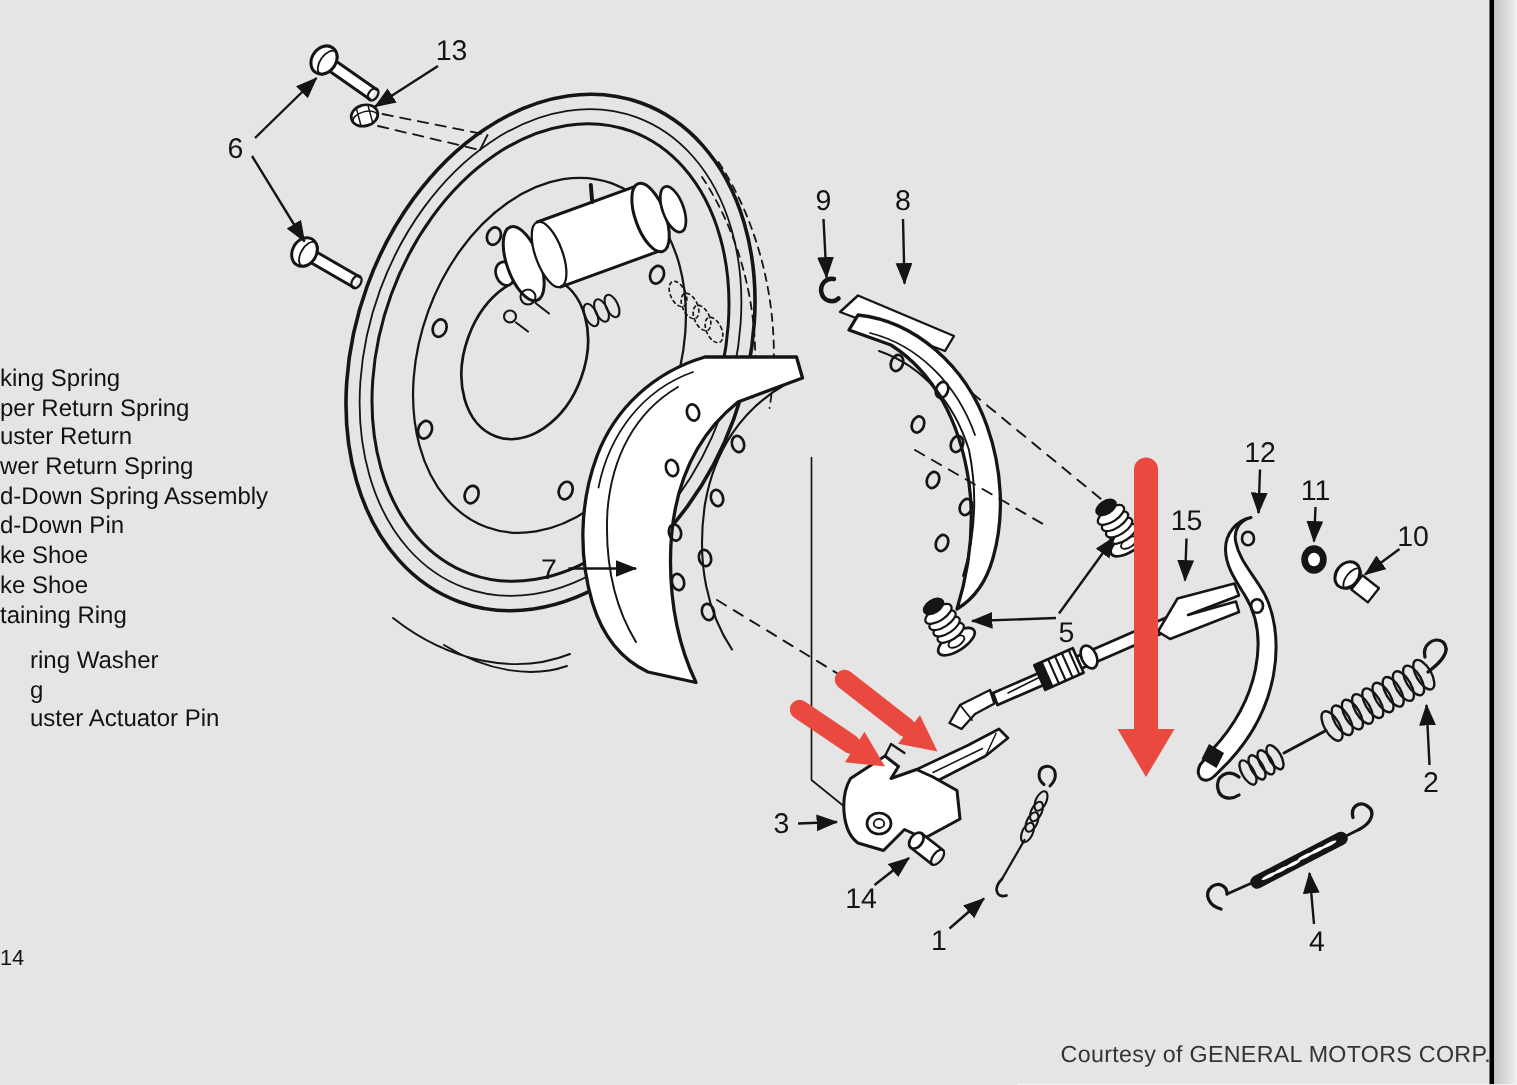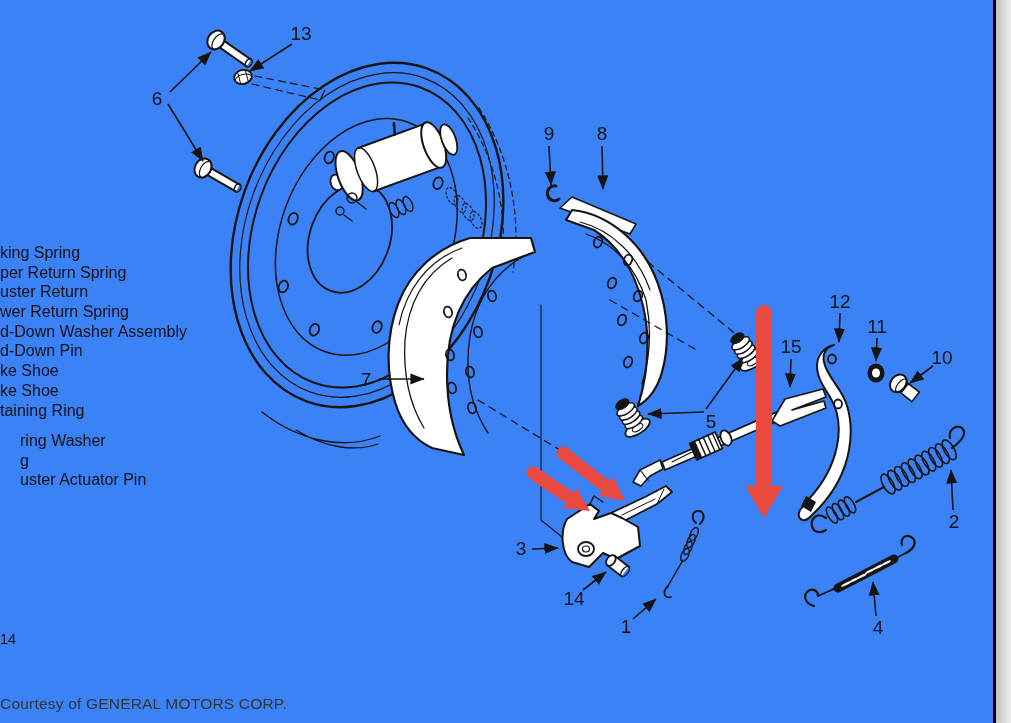--- a/index.html
+++ b/index.html
@@ -1,23 +1,23 @@
 <!DOCTYPE html>
 <html><head>
 <meta charset="utf-8">
 <style>
   html,body{margin:0;padding:0;background:#ffffff;}
-  .page{position:relative;width:1011px;height:723px;background:#3b82f6;overflow:hidden;
+  .page{position:relative;width:1011px;height:723px;background:#e5e5e5;overflow:hidden;
         font-family:"Liberation Sans","DejaVu Sans",sans-serif;color:#111;}
   .diagram-svg{position:absolute;left:0;top:0;}
   .parts-list{position:absolute;left:0;top:243px;font-size:16px;line-height:19.7px;color:#121212;white-space:nowrap;}
   .parts-list.group2{top:431px;padding-left:20px;}
   .parts-list div{height:19.7px;}
   .page-num{position:absolute;left:0px;top:631px;font-size:14.5px;color:#121212;}
-  .caption{position:absolute;left:0;top:695px;width:994px;text-align:left;font-size:15.5px;
+  .caption{position:absolute;left:0;top:695px;width:994px;text-align:right;font-size:15.5px;
            letter-spacing:.2px;color:#343434;}
   .edge-line{position:absolute;left:993px;top:0;width:2.5px;height:723px;background:#000;}
   .edge-shadow{position:absolute;left:995.5px;top:0;width:15.5px;height:723px;
                background:linear-gradient(to right,#c3c3c3,#efefef);}
   svg text{font-family:"Liberation Sans","DejaVu Sans",sans-serif;font-size:19px;fill:#141414;}
 </style>
 </head>
 <body>
 
 <div class="page">
@@ -330,21 +330,21 @@
       <path d="M 598.7,495.8 L 613.3,476.8 L 625,501 Z"></path>
     </g>
   </g>
 </svg>
 
 <div class="parts-list group1">
   <div>king Spring</div>
   <div>per Return Spring</div>
   <div>uster Return</div>
   <div>wer Return Spring</div>
-  <div>d-Down Washer Assembly</div>
+  <div>d-Down Spring Assembly</div>
   <div>d-Down Pin</div>
   <div>ke Shoe</div>
   <div>ke Shoe</div>
   <div>taining Ring</div>
 </div>
 <div class="parts-list group2">
   <div>ring Washer</div>
   <div>g</div>
   <div>uster Actuator Pin</div>
 </div>

